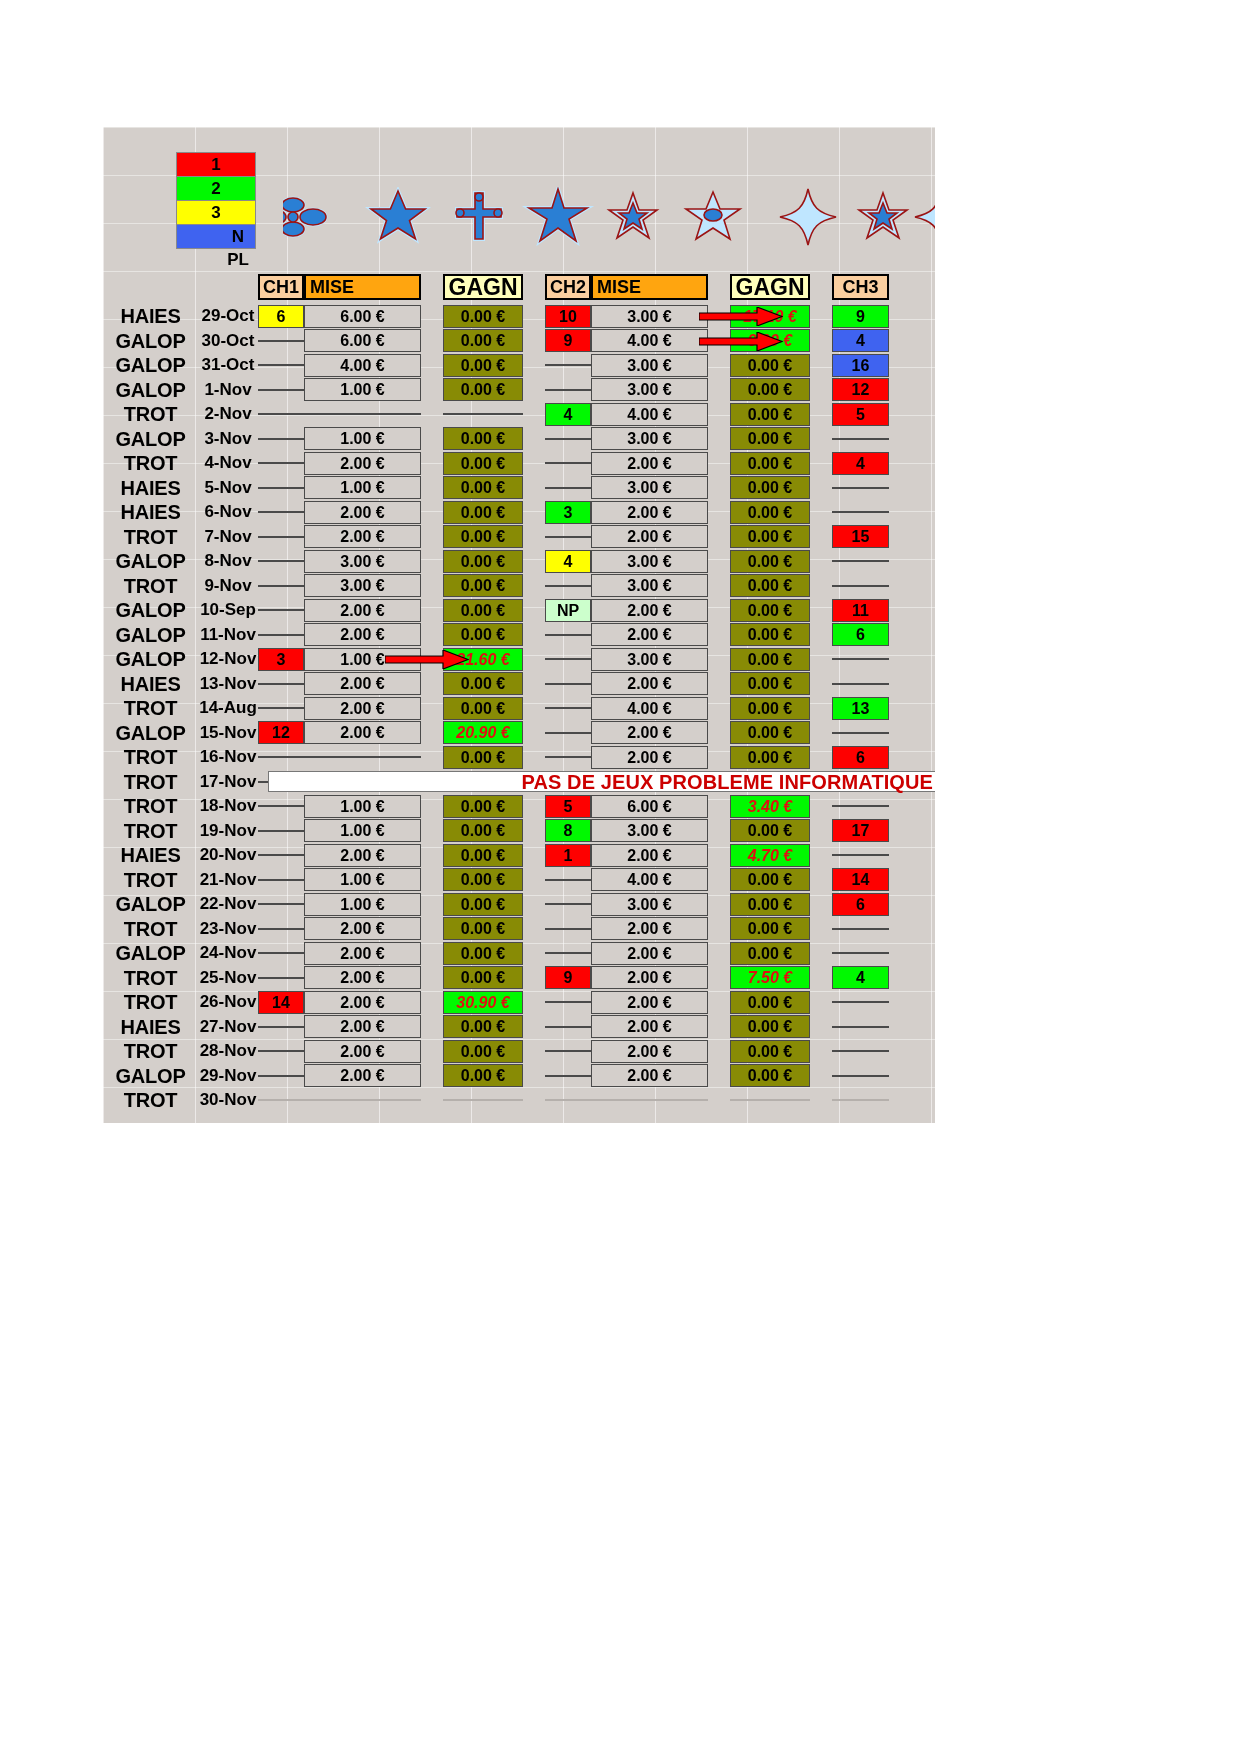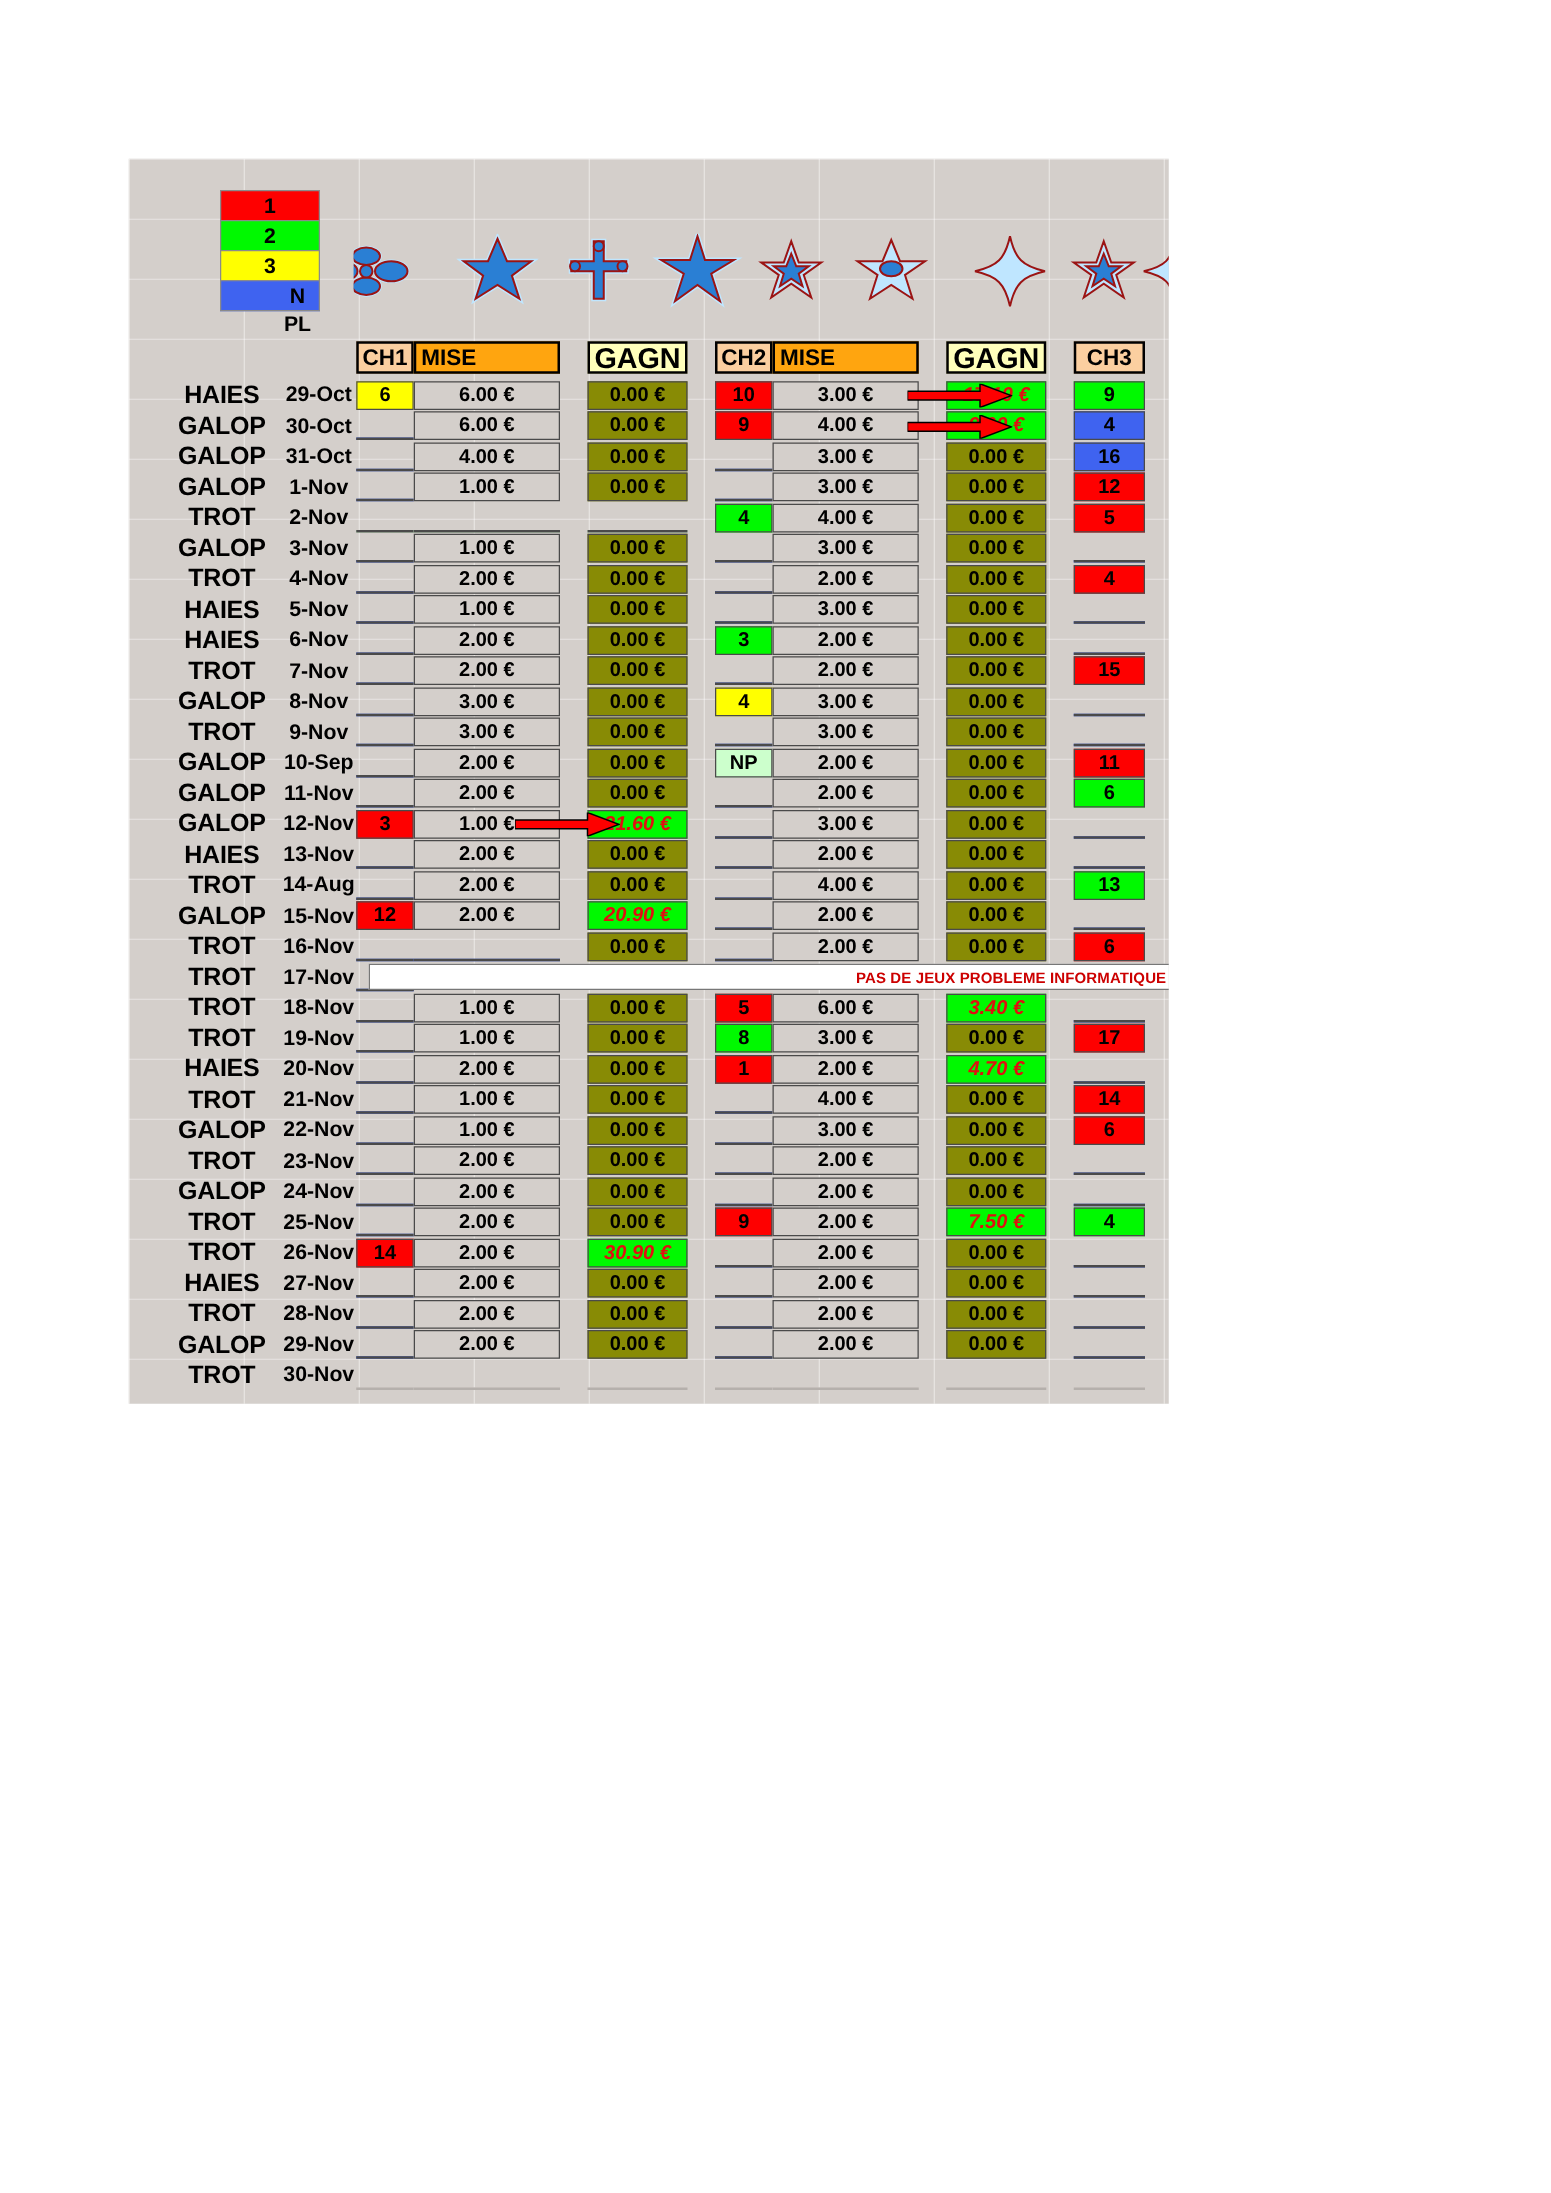--- a/index.html
+++ b/index.html
@@ -23,21 +23,21 @@
   #legend .lg{
     height:23px;line-height:23px;text-align:center;
     font-size:17px;font-weight:bold;color:#000;
     border:1px solid #8a8a8a;border-bottom:none;
   }
   #legend .lg:last-child{border-bottom:1px solid #8a8a8a;padding-left:44px;}
   
   #decor{position:absolute;left:180px;top:60px;width:660px;height:60px;}
   
   #tbl{position:absolute;left:0px;top:146px;width:832px;}
-  .row{display:flex;align-items:flex-end;height:24.5px;position:relative;margin-left:27px;}
+  .row{display:flex;align-items:center;height:24.5px;position:relative;}
   .row.hdr{height:27px;margin-bottom:4px;}
   .lbl{
     width:95px;flex:0 0 95px;text-align:center;
     font-size:20px;font-weight:bold;color:#000;
     line-height:24.5px;letter-spacing:-.2px;
   }
   .dt{
     width:60px;flex:0 0 60px;text-align:center;
     font-size:17px;font-weight:bold;color:#000;
     line-height:24.5px;
@@ -65,21 +65,21 @@
   .f-green{background:#00f900;}
   .f-yellow{background:#ffff00;}
   .f-grey{background:#d4cfcb;}
   .f-olive{background:#888b05;}
   .f-mint{background:#ccffcc;}
   .win{color:#e01010;font-style:italic;}
   
   .banner{
     position:absolute;left:165px;top:1px;right:-11px;height:21px;
     background:#ffffff;border:1px solid #777;
-    color:#cc0000;font-size:12px;font-weight:bold;
+    color:#cc0000;font-size:20px;font-weight:bold;
     text-align:right;padding-right:12px;line-height:21px;
     box-sizing:border-box;letter-spacing:.1px;
     z-index:6;
   }
   .lastrow .cell{border-color:#b5b0ac;}
   
   .arrow{position:absolute;z-index:8;pointer-events:none;}
 </style>
 </head>
 <body>

